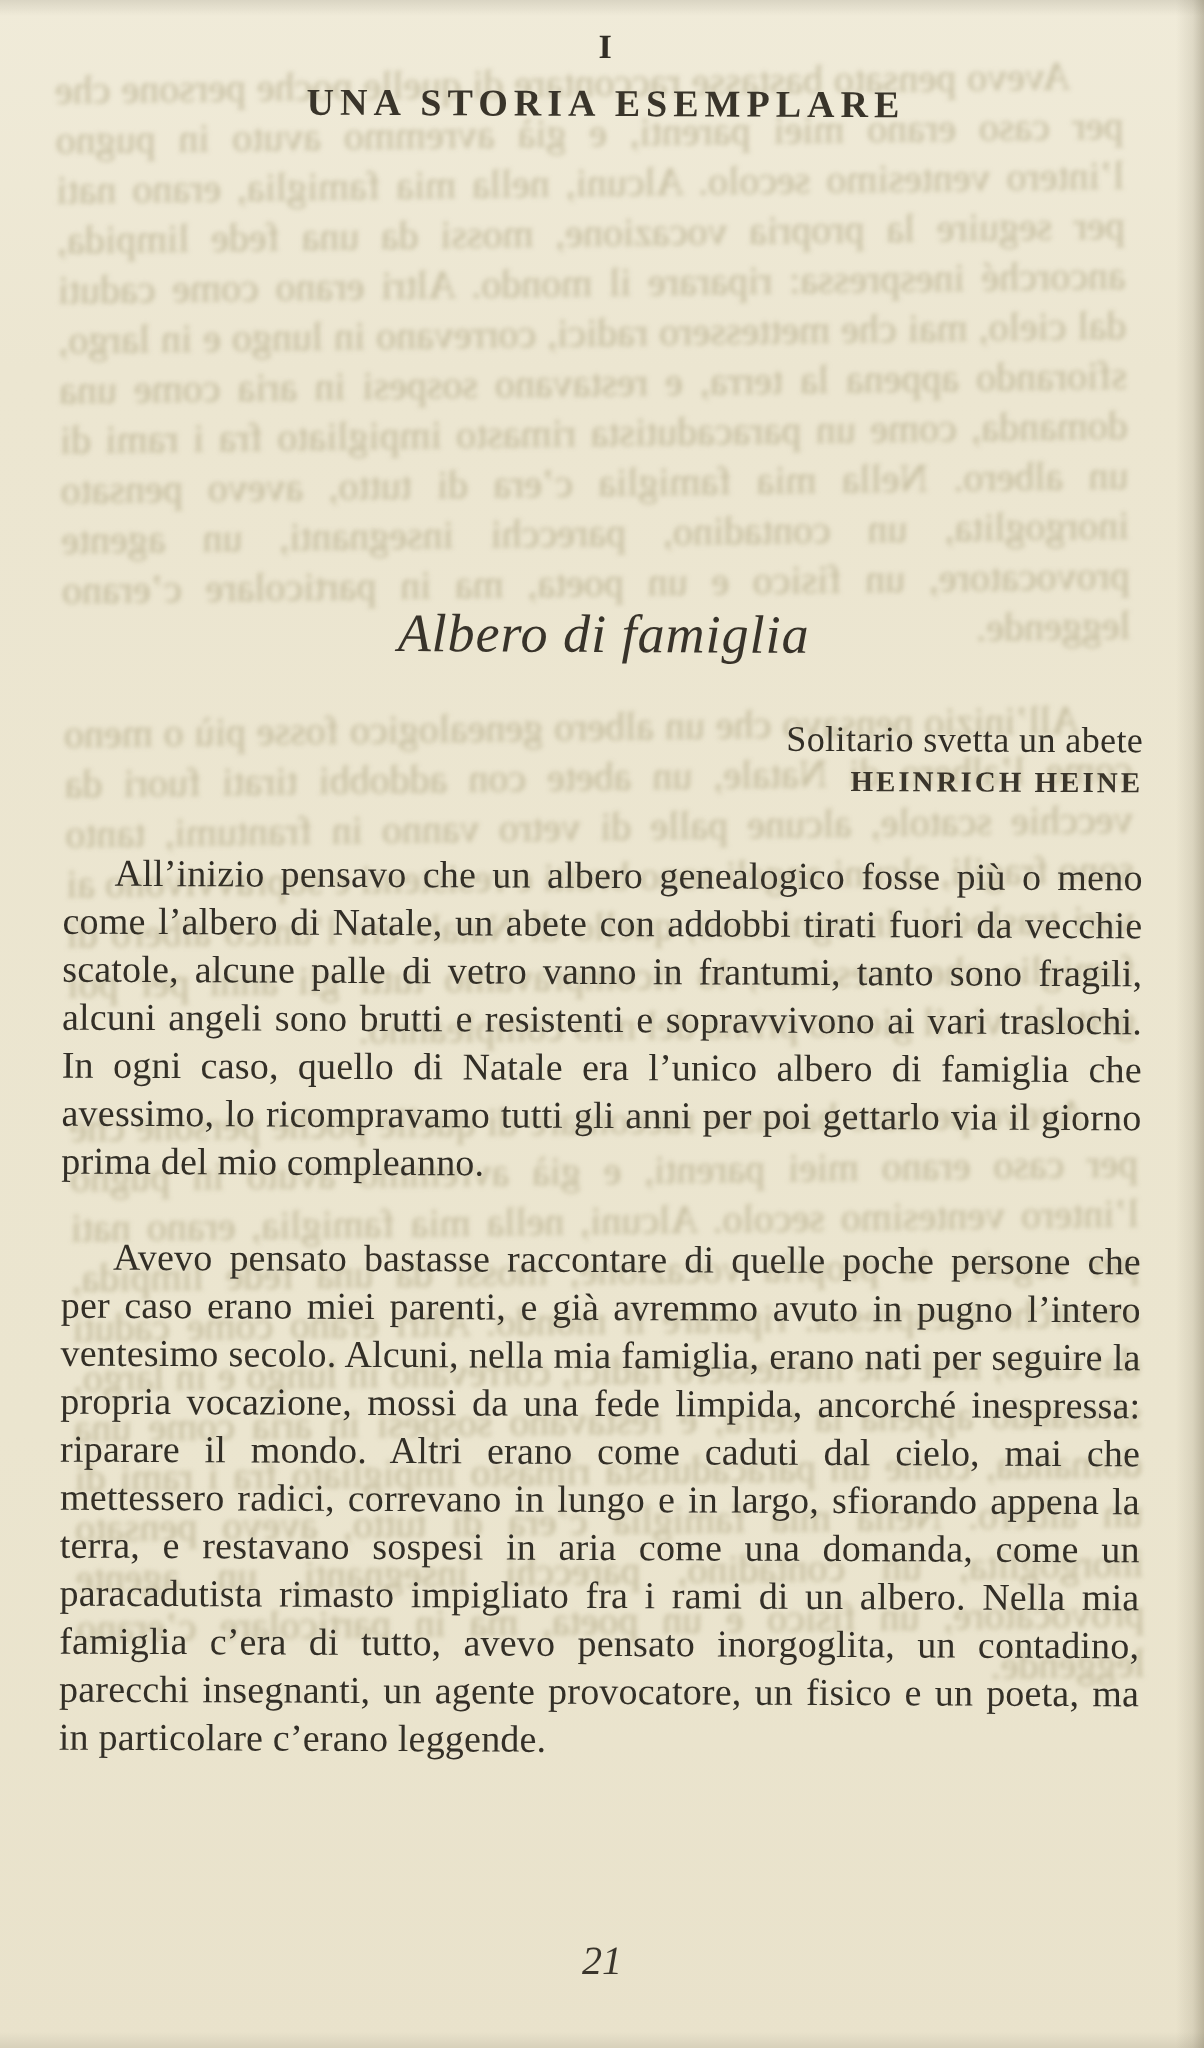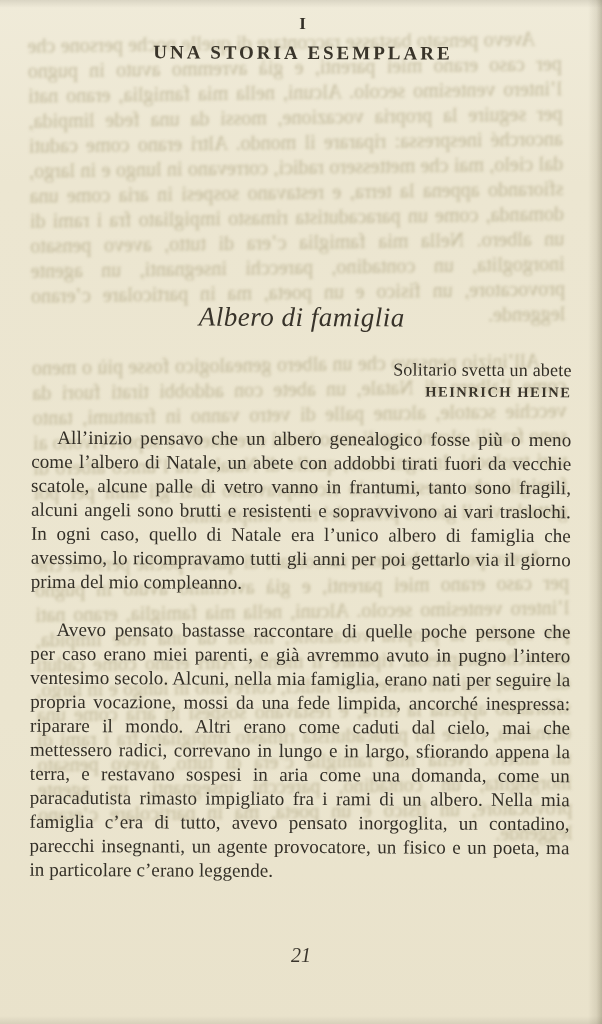--- a/index.html
+++ b/index.html
@@ -94,21 +94,21 @@
     -webkit-hyphens: auto;
     color: #332f27;
   }
   .body-paragraph.first { margin-top: 27px; }
   .body-paragraph.second { margin-top: 24px; }
 
   .page-number {
     position: absolute;
     left: 0;
     right: 0;
-    top: 944px;
+    top: 970px;
     text-align: center;
     font-style: italic;
     font-size: 20px;
     color: #3a352c;
     z-index: 1;
   }
   
   .edge-right {
     position: absolute;
     top: 0; right: 0; bottom: 0;

